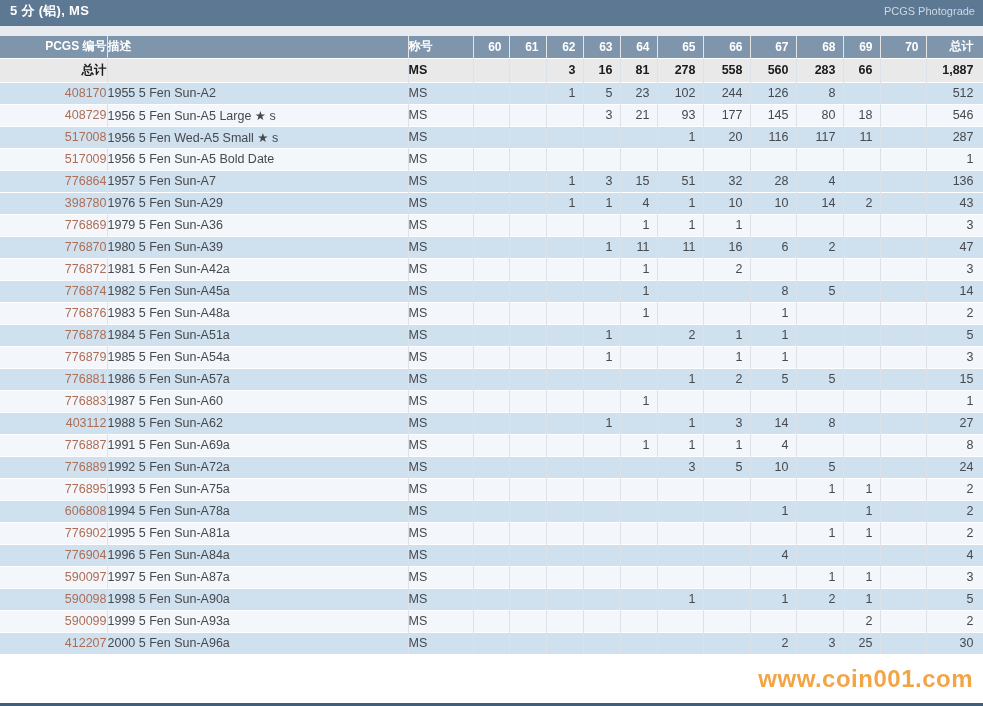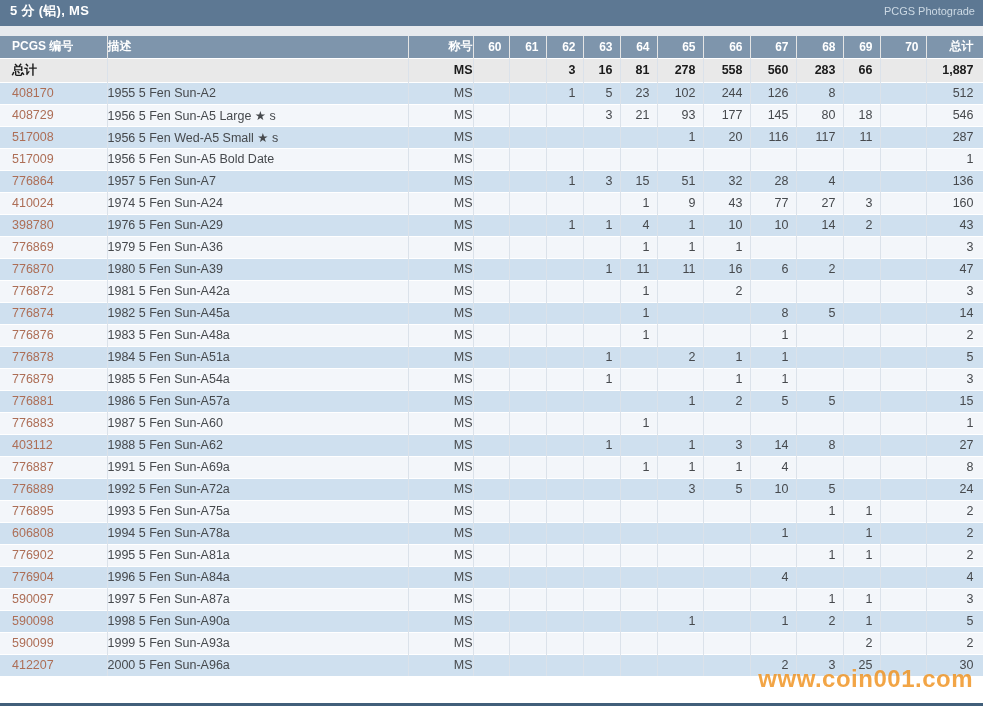--- a/index.html
+++ b/index.html
@@ -28,23 +28,23 @@
     background:var(--header-bg); color:#fff; height:22px;
     font-weight:bold; font-size:12px; border-right:1px solid rgba(0,0,0,.10);
   }
   tbody td {
     height:22px; font-size:12.5px; color:var(--text-color);
     border-top:1px solid #ffffff; border-right:1px solid rgba(110,140,170,.25);
   }
   tr.totals td { background:var(--totals-bg); font-weight:bold; color:#1b1b1b; height:24px; font-size:12.5px; }
   tr.row-blue td { background:var(--row-blue); }
   tr.row-light td { background:var(--row-light); }
-  .al { text-align:left; padding-left:12px; }
+  .al { text-align:right; padding-left:12px; }
   .al2 { text-align:left; }
-  .ac { text-align:right; }
+  .ac { text-align:left; }
   .ar { text-align:right; padding-right:7px; }
   .ar2 { text-align:right; padding-right:9px; }
   .c-num { color:var(--pcgs-link); cursor:pointer; }
   .watermark {
     position:absolute; right:10px; bottom:10px; font-size:24px; font-weight:bold;
     color:var(--watermark); opacity:.82; letter-spacing:.5px; pointer-events:none;
     text-shadow:0 1px 2px rgba(255,255,255,.75);
   }
 </style>
 </head>
@@ -194,37 +194,20 @@
       <td class="ar">3</td>
       <td class="ar">15</td>
       <td class="ar">51</td>
       <td class="ar">32</td>
       <td class="ar">28</td>
       <td class="ar">4</td>
       <td class="ar"></td>
       <td class="ar"></td>
       <td class="ar2">136</td>
     </tr>
-        <tr class="row-light">
-      <td class="al c-num">410024</td>
-      <td class="al2">1974 5 Fen Sun-A24</td>
-      <td class="ac">MS</td>
-      <td class="ar"></td>
-      <td class="ar"></td>
-      <td class="ar"></td>
-      <td class="ar"></td>
-      <td class="ar">1</td>
-      <td class="ar">9</td>
-      <td class="ar">43</td>
-      <td class="ar">77</td>
-      <td class="ar">27</td>
-      <td class="ar">3</td>
-      <td class="ar"></td>
-      <td class="ar2">160</td>
-    </tr>
         <tr class="row-blue">
       <td class="al c-num">398780</td>
       <td class="al2">1976 5 Fen Sun-A29</td>
       <td class="ac">MS</td>
       <td class="ar"></td>
       <td class="ar"></td>
       <td class="ar">1</td>
       <td class="ar">1</td>
       <td class="ar">4</td>
       <td class="ar">1</td>

